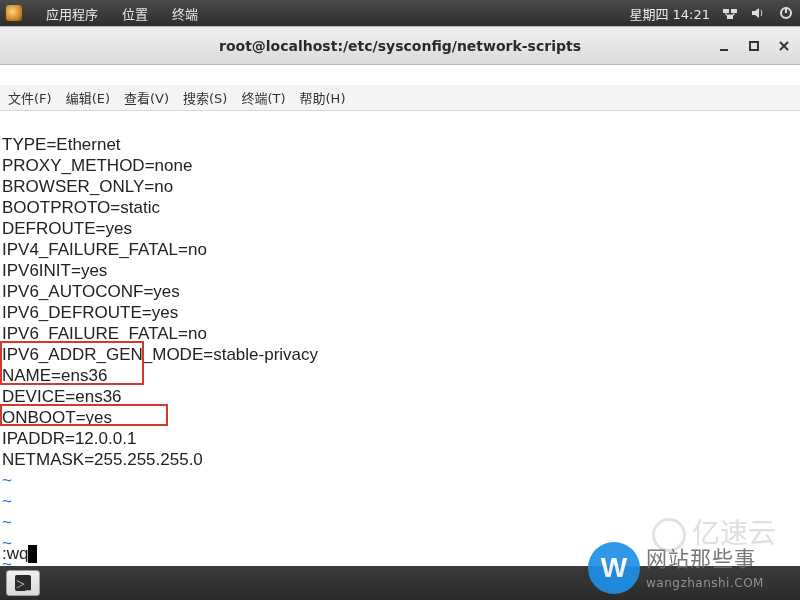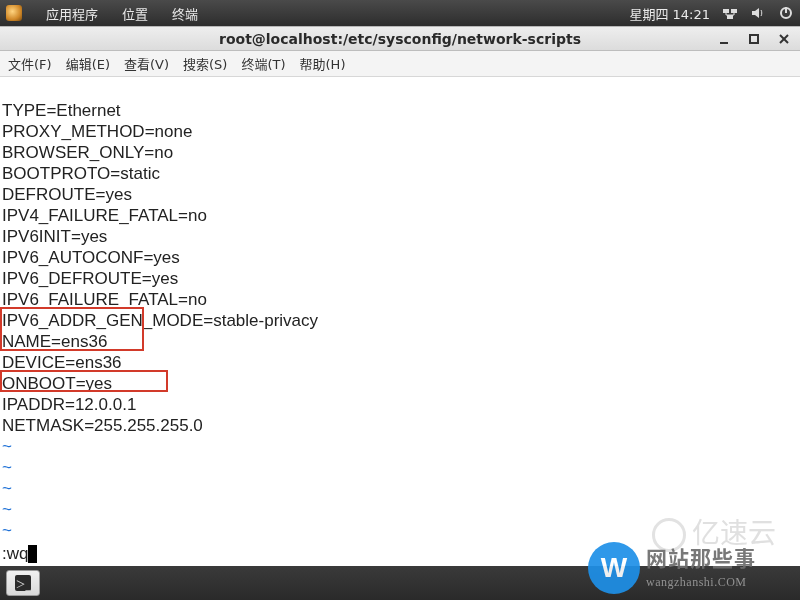--- a/index.html
+++ b/index.html
@@ -38,21 +38,21 @@
     position: absolute;
     left: 0; right: 0;
     top: 26px;
     height: 540px;
     background: #fff;
     border-top: 1px solid #b7b7b7;
     display: flex;
     flex-direction: column;
   }
   .titlebar {
-    height: 24px;
+    height: 38px;
     background: linear-gradient(to bottom, #eeeeee, #dcdcdc);
     border-bottom: 1px solid #bdbdbd;
     display: flex;
     align-items: center;
     justify-content: center;
     position: relative;
     color: #2a2a2a;
     font-size: 14px;
     font-weight: 600;
   }
@@ -68,20 +68,21 @@
   .menubar {
     height: 26px;
     background: #f4f4f4;
     border-bottom: 1px solid #d7d7d7;
     display: flex;
     align-items: center;
     gap: 14px;
     padding: 0 8px;
     font-size: 13px;
     color: #333;
+    margin-top: 20px;
   }
   .menubar span { cursor: pointer; }
 
   .editor {
     flex: 1;
     font-family: Liberation Sans, sans-serif;
     font-size: 17px;
     line-height: 21px;
     color: #222;
     padding: 2px 2px;
@@ -142,26 +143,26 @@
   .wm-logo .circle {
     position:absolute; left:0; bottom:6px;
     width:52px; height:52px; border-radius:50%;
     background:#1e90e8;
     display:flex; align-items:center; justify-content:center;
     color:#fff; font-weight:800; font-size:28px;
     font-family: Arial, sans-serif;
   }
   .wm-logo .txt1 {
     position:absolute; left:58px; bottom:28px;
-    color:#6d6d6d; font-size:21px; font-weight:700;
+    color:#6d6d6d; font-size:21px; font-weight:400;
     letter-spacing:1px;
   }
   .wm-logo .txt2 {
     position:absolute; left:58px; bottom:10px;
-    color:#9a9a9a; font-size:12px; letter-spacing:0.5px;font-family:Liberation Serif, serif;
+    color:#9a9a9a; font-size:12px; letter-spacing:0.5px;
   }
   .wm-faint {
     position:absolute; right:24px; bottom:48px;
     color:#e0e0e0; font-size:28px; font-weight:400;
     pointer-events:none;
   }
   .wm-faint .ghost-circle{
     display:inline-block; width:34px; height:34px; border-radius:50%;
     border:3px solid #e2e2e2; vertical-align:middle; margin-right:6px;
   }

